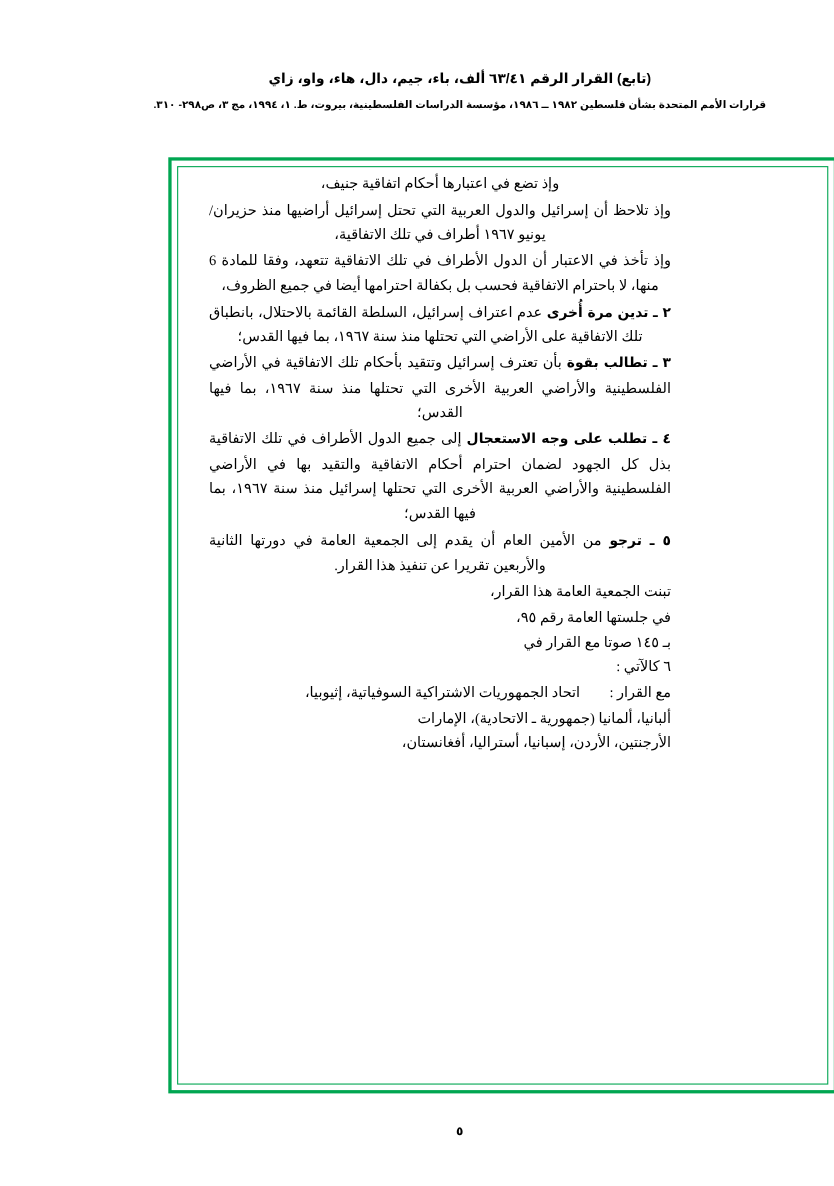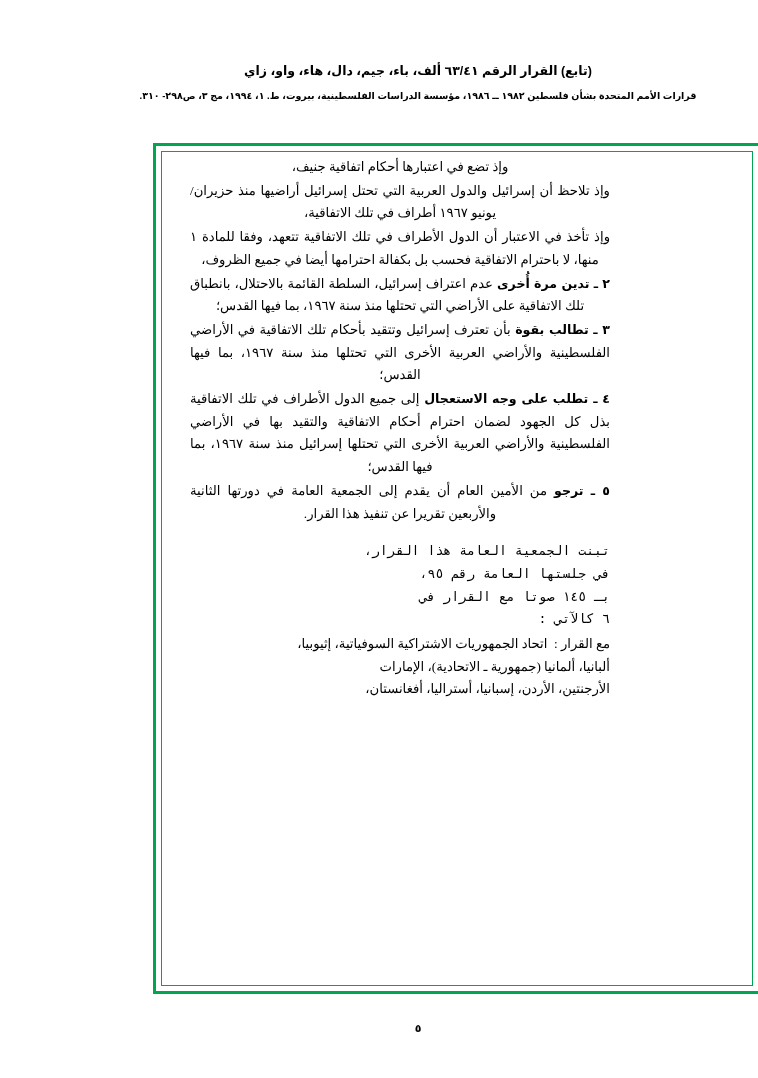--- a/index.html
+++ b/index.html
@@ -72,42 +72,42 @@
     margin: 0 0 1px 0;
     text-align: justify;
     text-align-last: center;
   }
   .para .lead {
     font-family: "Liberation Sans", "DejaVu Sans", sans-serif;
     font-weight: bold;
     font-size: 12.6px;
   }
   .block-tail {
-    margin-top: 16px;
-    font-family: Liberation Mono, monospace;
+    margin-top: 2px;
   }
   .tail-line {
     text-align: right;
     text-align-last: right;
     margin: 0;
     line-height: 1.72;
   }
   .tail-line.center {
     text-align: right;
   }
   .states {
     margin-top: 1px;
   }
   .states .row {
     text-align: justify;
     text-align-last: right;
     margin: 0;
   }
   .label-inline {
     white-space: nowrap;
+    margin-left: 20px;
   }
   .footer-page {
     position: absolute;
     left: 0;
     right: 0;
     top: 1022px;
     text-align: center;
     font-family: "Liberation Sans", "DejaVu Sans", sans-serif;
     font-weight: bold;
     font-size: 11px;
@@ -124,21 +124,21 @@
   </div>
 
   <div class="frame">
     <div class="frame-inner"></div>
   </div>
 
   <div class="content">
 
     <p class="para">وإذ تضع في اعتبارها أحكام اتفاقية جنيف،</p>
     <p class="para">وإذ تلاحظ أن إسرائيل والدول العربية التي تحتل إسرائيل أراضيها منذ حزيران/يونيو ١٩٦٧ أطراف في تلك الاتفاقية،</p>
-    <p class="para">وإذ تأخذ في الاعتبار أن الدول الأطراف في تلك الاتفاقية تتعهد، وفقا للمادة ١ منها، لا باحترام الاتفاقية فحسب بل بكفالة احترامها أيضا في جميع الظروف،</p>
+    <p class="para">وإذ تأخذ في الاعتبار أن الدول الأطراف في تلك الاتفاقية تتعهد، وفقا للمادة 6 منها، لا باحترام الاتفاقية فحسب بل بكفالة احترامها أيضا في جميع الظروف،</p>
 
 
     <p class="para"><span class="lead">٢ ـ تدين مرة أُخرى</span><span> عدم اعتراف إسرائيل، السلطة القائمة بالاحتلال، بانطباق تلك الاتفاقية على الأراضي التي تحتلها منذ سنة ١٩٦٧، بما فيها القدس؛</span></p>
 
     <p class="para"><span class="lead">٣ ـ تطالب بقوة</span><span> بأن تعترف إسرائيل وتتقيد بأحكام تلك الاتفاقية في الأراضي الفلسطينية والأراضي العربية الأخرى التي تحتلها منذ سنة ١٩٦٧، بما فيها القدس؛</span></p>
 
     <p class="para"><span class="lead">٤ ـ تطلب على وجه الاستعجال</span><span> إلى جميع الدول الأطراف في تلك الاتفاقية بذل كل الجهود لضمان احترام أحكام الاتفاقية والتقيد بها في الأراضي الفلسطينية والأراضي العربية الأخرى التي تحتلها إسرائيل منذ سنة ١٩٦٧، بما فيها القدس؛</span></p>
 
     <p class="para"><span class="lead">٥ ـ ترجو</span><span> من الأمين العام أن يقدم إلى الجمعية العامة في دورتها الثانية والأربعين تقريرا عن تنفيذ هذا القرار.</span></p>
 

